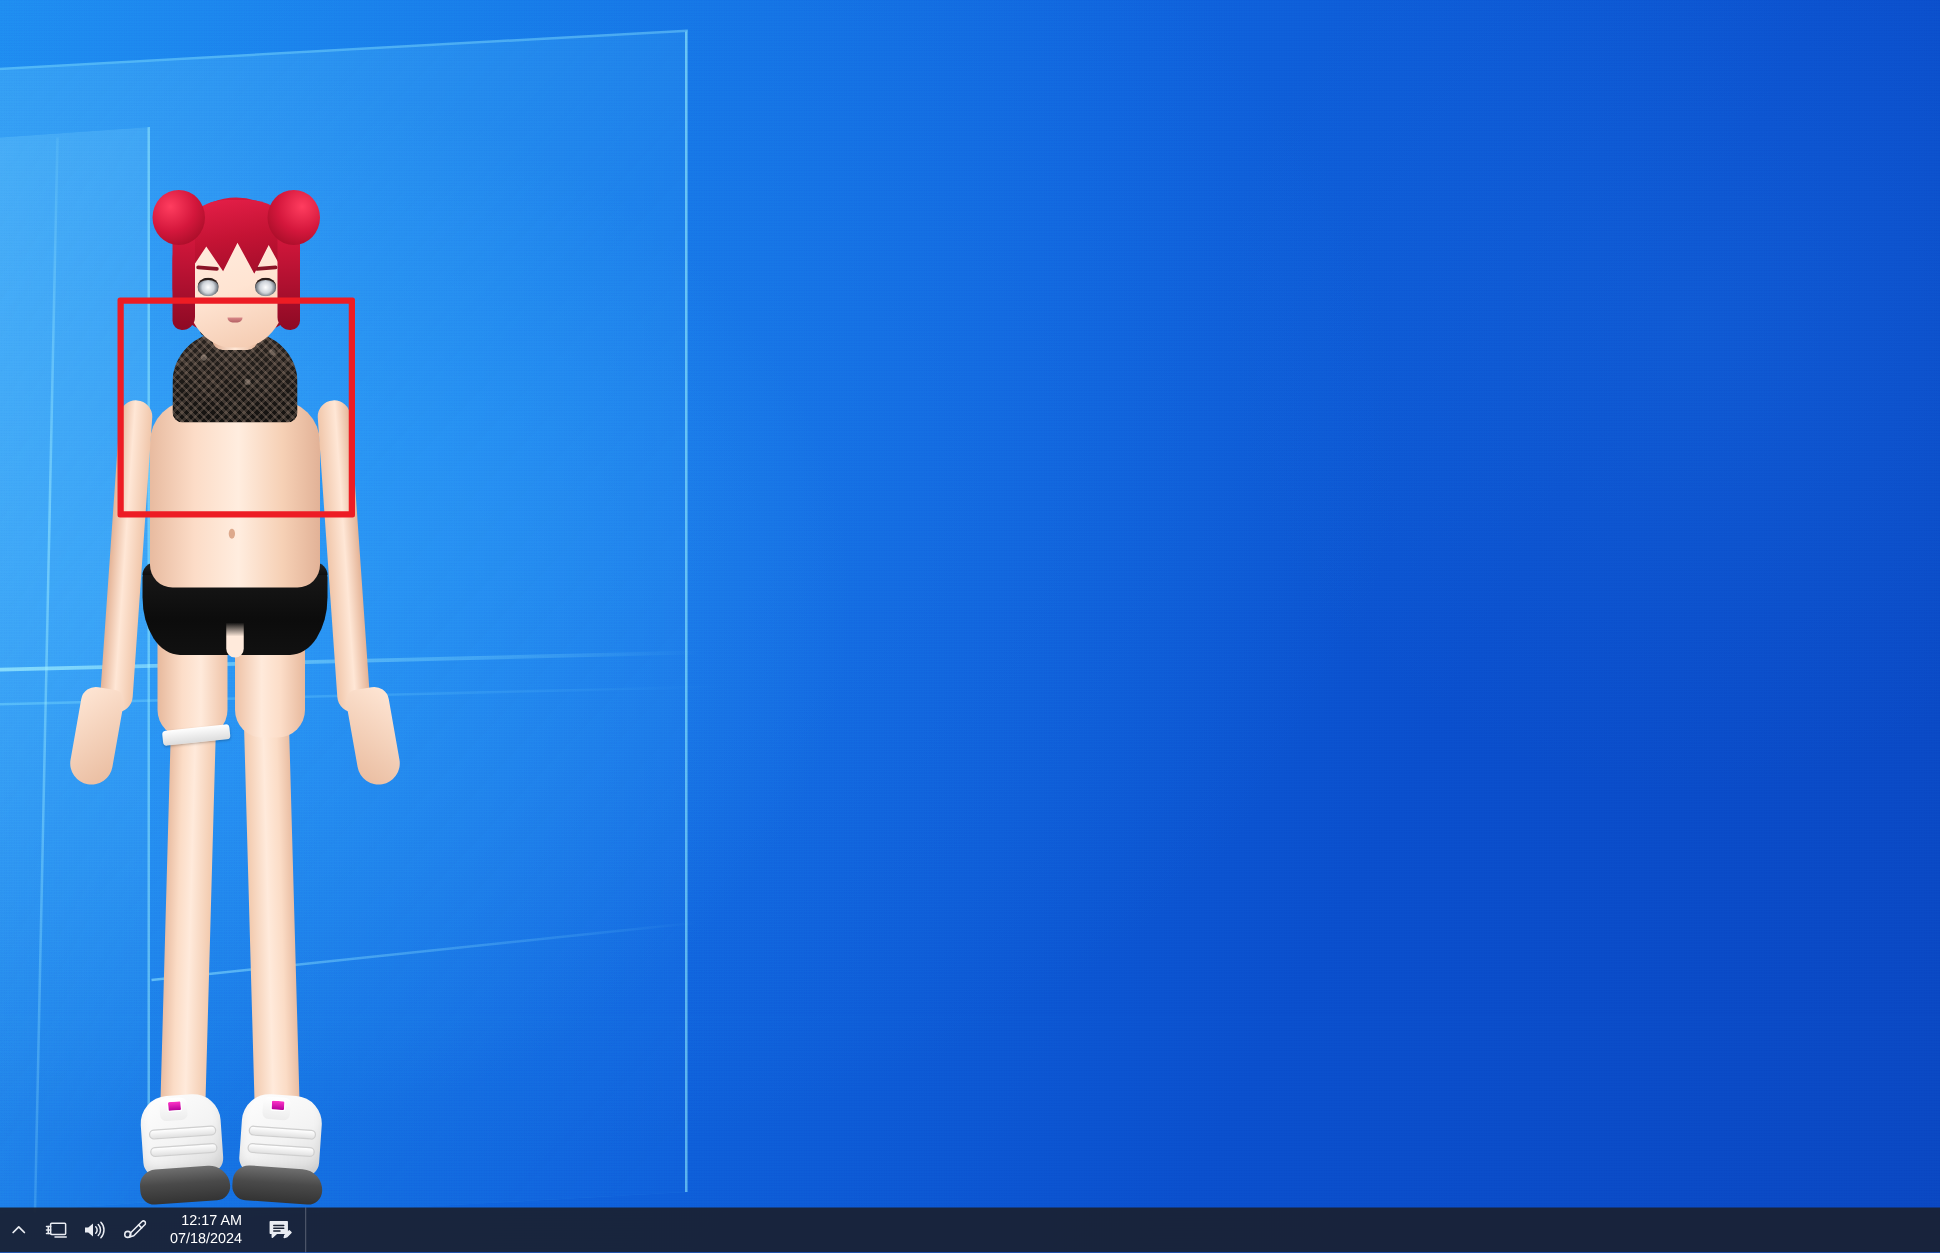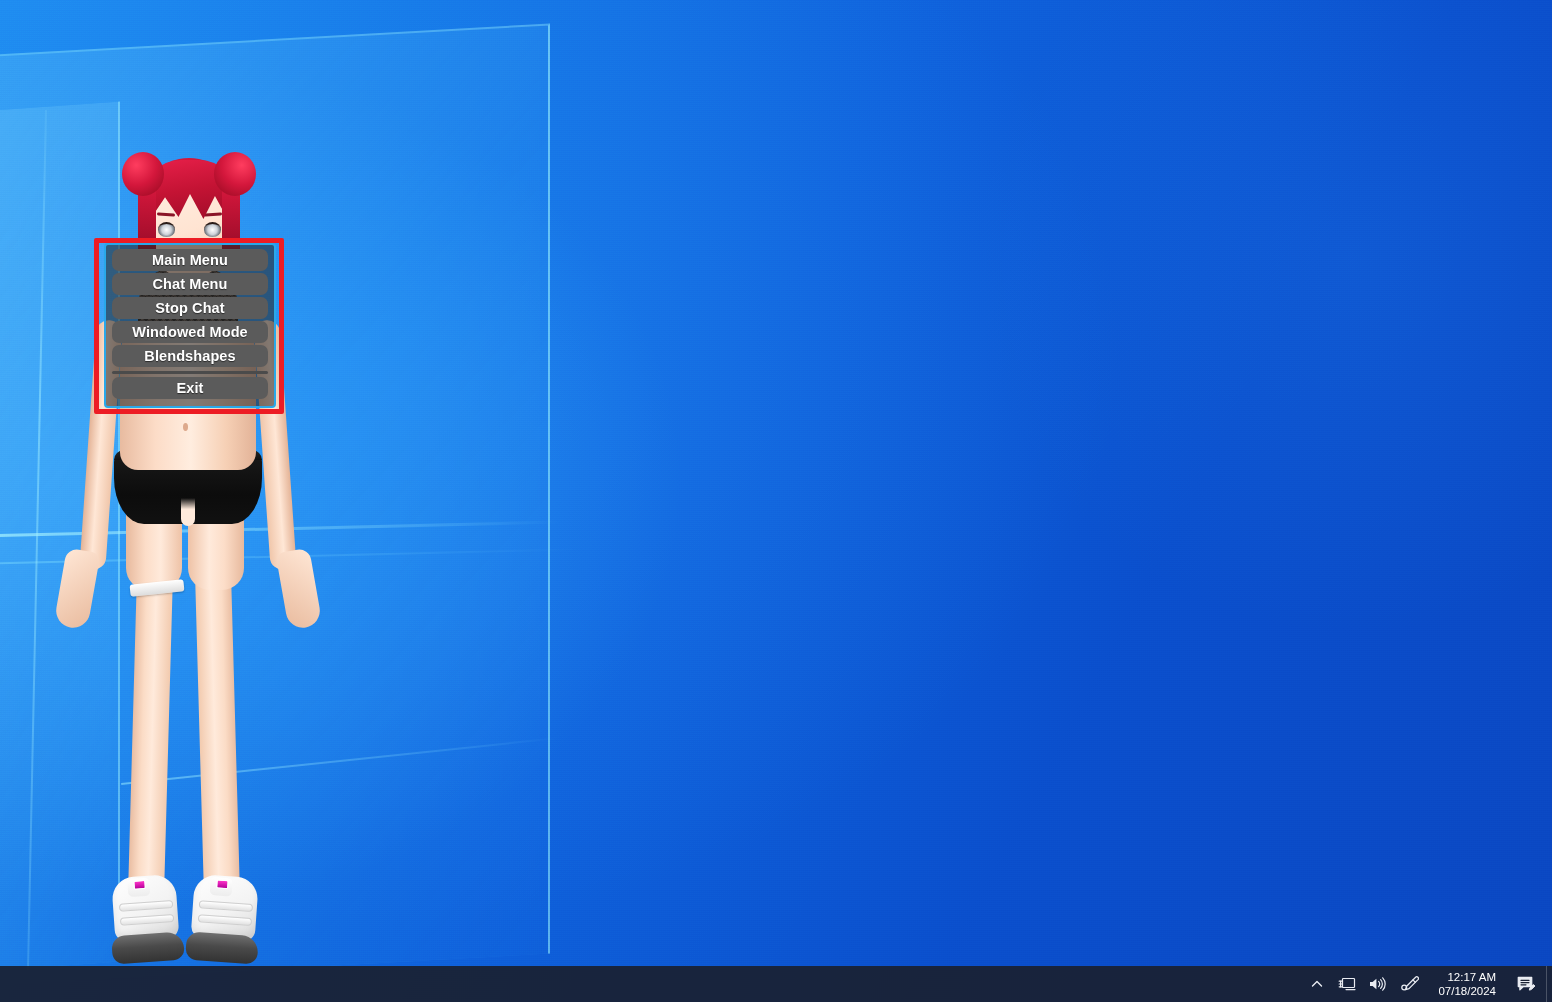--- a/index.html
+++ b/index.html
@@ -274,21 +274,21 @@
     user-select:none;
     white-space:nowrap;
   }
   .menu-sep { height:3px; background:#4b4b4b; border-radius:2px; margin:2px 0 1px; }
 
   
   #taskbar {
     position:absolute; left:0; bottom:0; width:1552px; height:36px;
     background:rgba(25,33,51,0.94);
     z-index:60;
-    display:flex; align-items:center; justify-content:flex-end;
+    display:flex; align-items:center; justify-content:flex-start;
   }
   #tray { display:flex; align-items:center; height:36px; }
   .tray-icon {
     width:30px; height:36px; display:flex; align-items:center; justify-content:center;
     color:#e9ecf2; cursor:pointer;
   }
   .tray-icon svg { display:block; }
   #pen-icon { width:34px; }
   #clock {
     display:flex; flex-direction:column; align-items:flex-end; justify-content:center;
@@ -366,29 +366,20 @@
     <div class="shoe" id="shoe-right">
       <div class="shoe-upper"></div>
       <div class="shoe-strap1"></div>
       <div class="shoe-strap2"></div>
       <div class="shoe-tongue"></div>
       <div class="shoe-tag"></div>
       <div class="shoe-sole"></div>
     </div>
   </div>
 
-  <div id="menu-panel">
-    <div class="menu-btn">Main Menu</div>
-    <div class="menu-btn">Chat Menu</div>
-    <div class="menu-btn">Stop Chat</div>
-    <div class="menu-btn">Windowed Mode</div>
-    <div class="menu-btn">Blendshapes</div>
-    <div class="menu-sep"></div>
-    <div class="menu-btn">Exit</div>
-  </div>
 
   <div id="red-highlight"></div>
 
   <div id="taskbar">
     <div id="tray">
 
       <div class="tray-icon" title="Show hidden icons">
         <svg width="14" height="14" viewBox="0 0 14 14" fill="none" stroke="currentColor" stroke-width="1.4" stroke-linecap="round" stroke-linejoin="round">
           <polyline points="2.5,9 7,4.5 11.5,9"></polyline>
         </svg>

